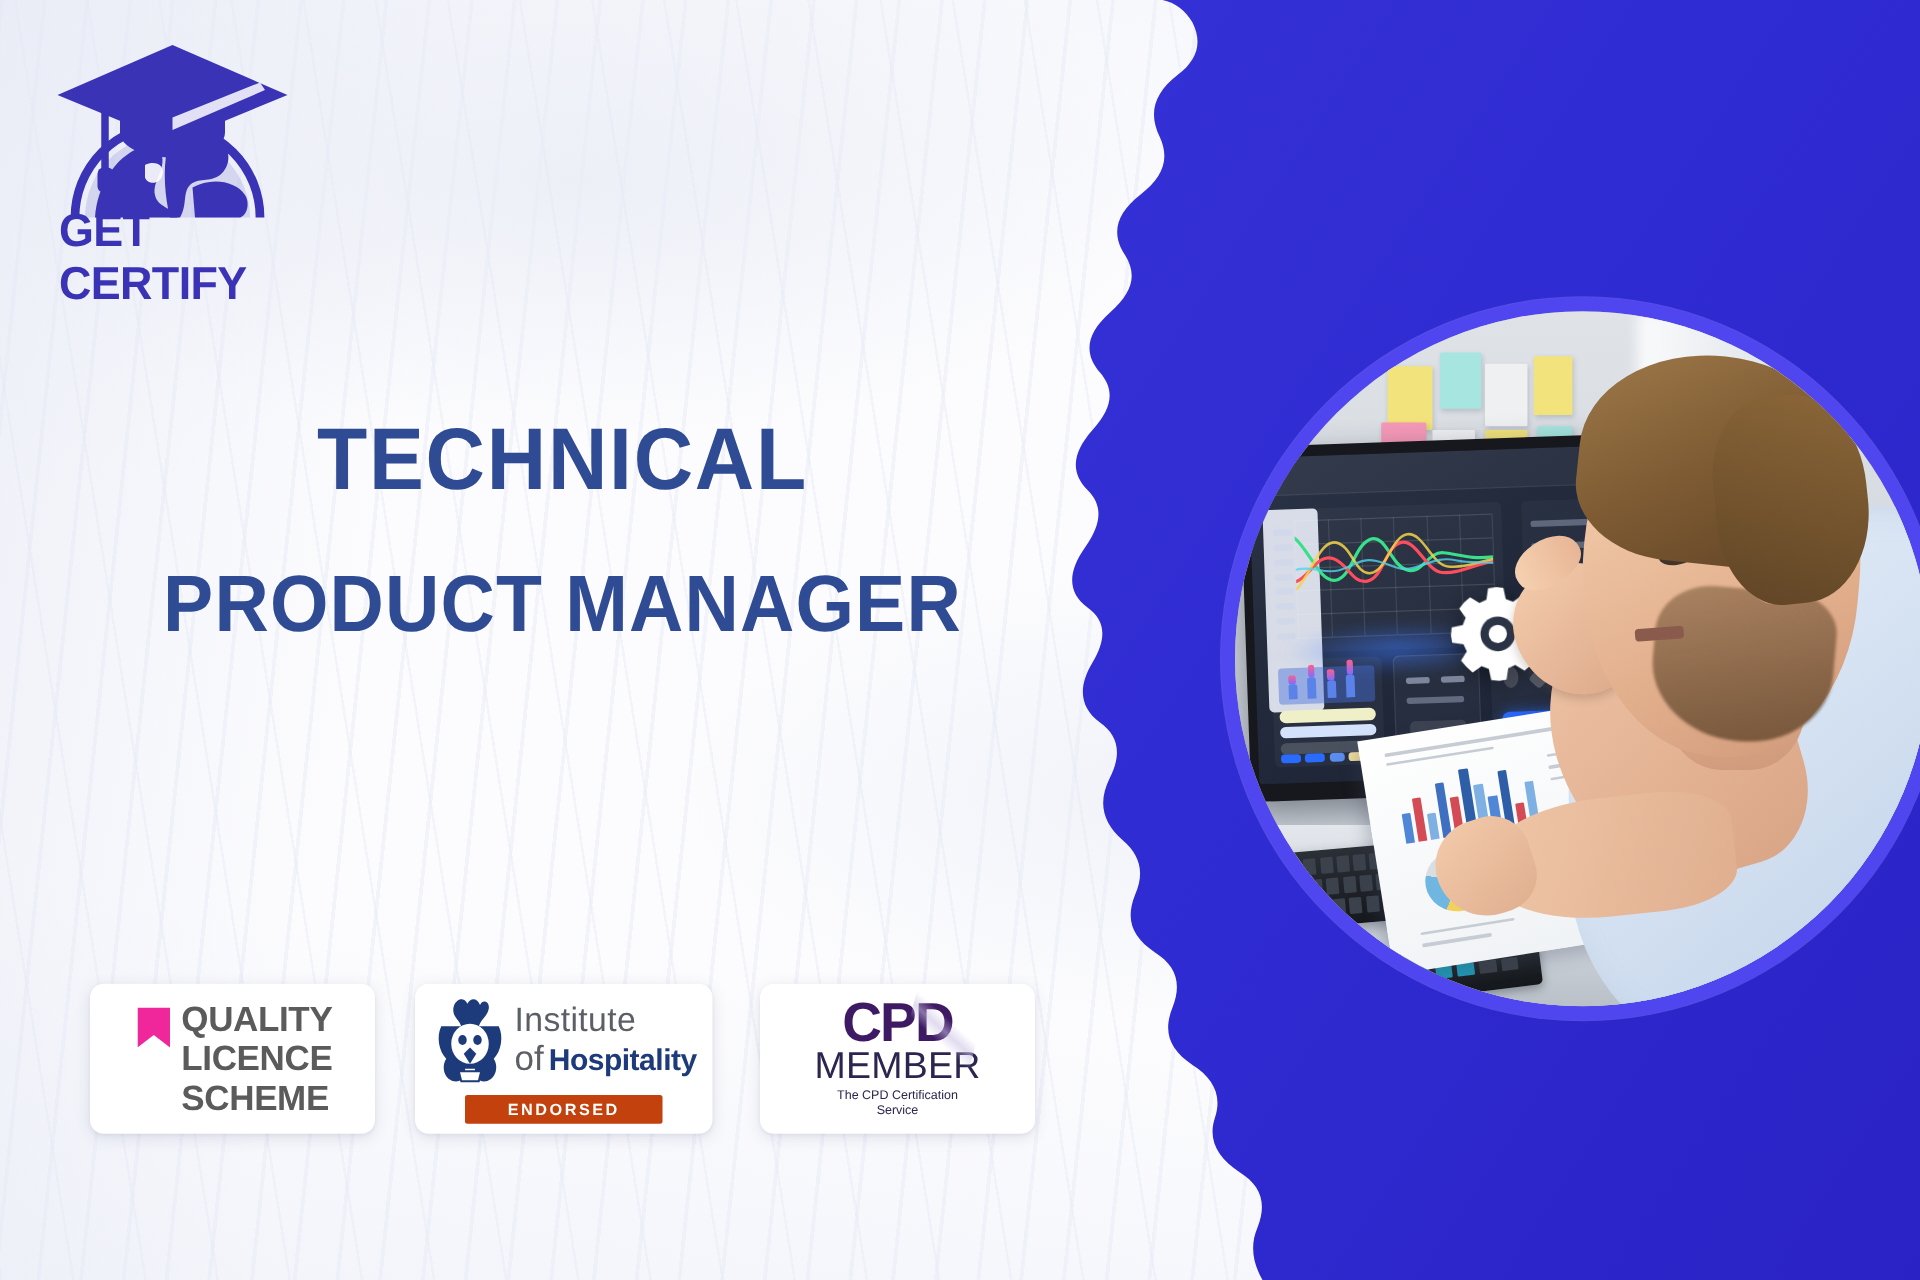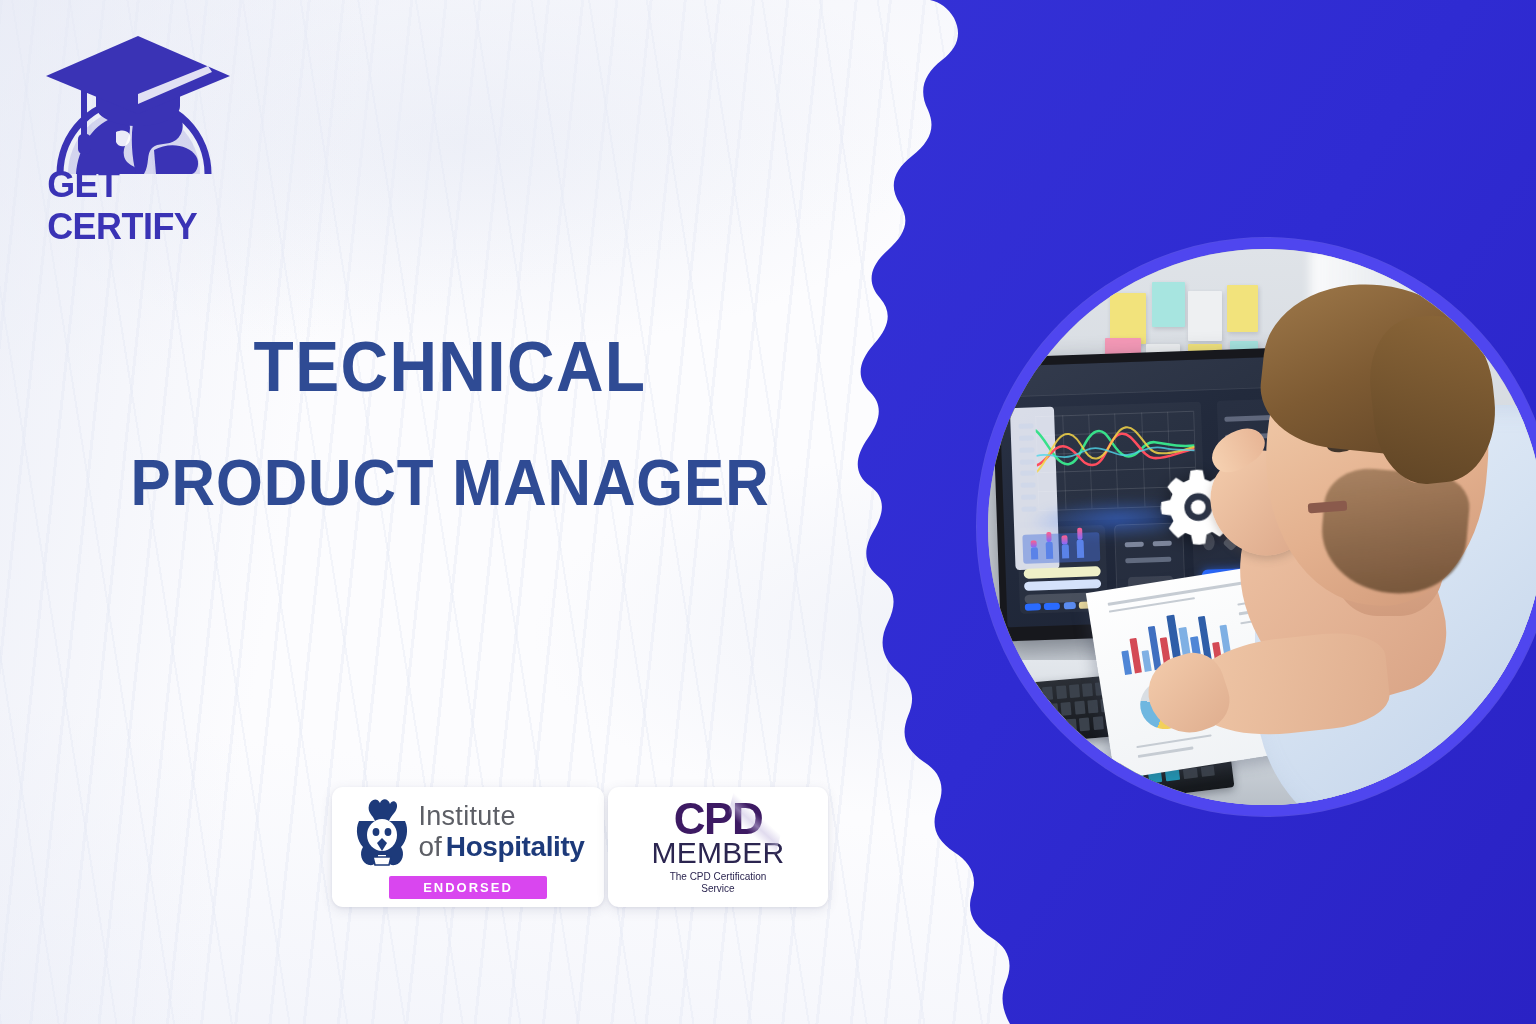--- a/index.html
+++ b/index.html
@@ -72,21 +72,21 @@
   
   .badges { position:absolute; left:72px; top:787px; width:760px; height:120px; }
   .badge-card {
     position:absolute; top:0; height:120px;
     background:#ffffff; border-radius:11px;
     box-shadow:0 3px 12px rgba(60,70,110,0.13), 0 1px 3px rgba(60,70,110,0.08);
     display:flex; align-items:center; justify-content:center;
     overflow:hidden;
   }
   #badge-qls  { left:0;   width:228px; }
-  #badge-ioh  { left:260px; width:272px; }
+  #badge-ioh  { left:260px; width:238px; }
   #badge-cpd  { left:536px; width:220px; }
 
   
   .qls-wrap { display:flex; align-items:flex-start; padding-left:4px; }
   .qls-mark { width:26px; height:32px; margin-top:6px; margin-right:9px; flex:0 0 auto; }
   .qls-text {
     font-family:"Liberation Sans", sans-serif;
     font-weight:bold; font-size:28px; line-height:1.13;
     color:#5b5b5b; letter-spacing:-0.3px;
   }
@@ -95,23 +95,23 @@
   .ioh-wrap { display:flex; flex-direction:column; align-items:center; }
   .ioh-top { display:flex; align-items:center; }
   .ioh-crest { width:62px; height:74px; margin-right:5px; flex:0 0 auto; }
   .ioh-words { display:flex; flex-direction:column; line-height:1; }
   .ioh-inst {
     font-size:27px; color:#5d5f66; letter-spacing:0.3px;
     font-family:"Liberation Sans", sans-serif; font-weight:300;
   }
   .ioh-hosp-row { display:flex; align-items:baseline; margin-top:3px; }
   .ioh-of { font-size:28px; color:#5d5f66; margin-right:4px; font-weight:300; }
-  .ioh-hosp { font-size:28px; font-weight:bold; color:#1d3a7a; letter-spacing:-0.4px; }
+  .ioh-hosp { font-size:24px; font-weight:bold; color:#1d3a7a; letter-spacing:-0.4px; }
   .ioh-banner {
-    margin-top:7px; background:#d946ef; color:#ffffff;
+    margin-top:7px; background:#c2410c; color:#ffffff;
     font-weight:bold; font-size:13px; letter-spacing:2px;
     padding:4px 34px; border-radius:2px;
   }
 
   
   .cpd-wrap { display:flex; flex-direction:column; align-items:center; position:relative; }
   .cpd-swoosh {
     position:absolute; right:2px; top:-4px; width:56px; height:62px;
     background:linear-gradient(28deg, rgba(255,255,255,0) 40%, rgba(200,190,225,0.55) 52%, rgba(255,255,255,0) 64%);
     transform:rotate(14deg); pointer-events:none;
@@ -480,20 +480,32 @@
                 letter-spacing:-0.5px; color:#3a33b5; transform:scaleX(0.97);">GET CERTIFY</div>
   </div>
 
   <div class="headline">
     <div class="l1">TECHNICAL</div>
     <div class="l2">PRODUCT MANAGER</div>
   </div>
 
   <div class="badges">
 
+    <div class="badge-card" id="badge-qls">
+      <div class="qls-wrap">
+        <svg class="qls-mark" viewBox="0 0 26 32">
+          <path d="M0 0 H26 V32 L13 22 L0 32 Z" fill="#f0269b"></path>
+        </svg>
+        <div class="qls-text">
+          <div>QUALITY</div>
+          <div>LICENCE</div>
+          <div>SCHEME</div>
+        </div>
+      </div>
+    </div>
 
     <div class="badge-card" id="badge-ioh">
       <div class="ioh-wrap">
         <div class="ioh-top">
           <svg class="ioh-crest" viewBox="0 0 62 74">
             <path d="M18 10 C 20 4 26 2 29 8 C 31 3 37 3 39 9 C 41 4 47 6 46 12
                      C 45 18 40 20 38 26 L 24 26 C 22 20 16 18 18 10 Z" fill="#1d3a7a"></path>
             <path d="M8 26 C 4 34 6 46 12 52 C 8 58 10 68 18 70 C 24 71 28 66 27 60
                      L 35 60 C 34 66 38 71 44 70 C 52 68 54 58 50 52
                      C 56 46 58 34 54 26 Z" fill="#1d3a7a"></path>

